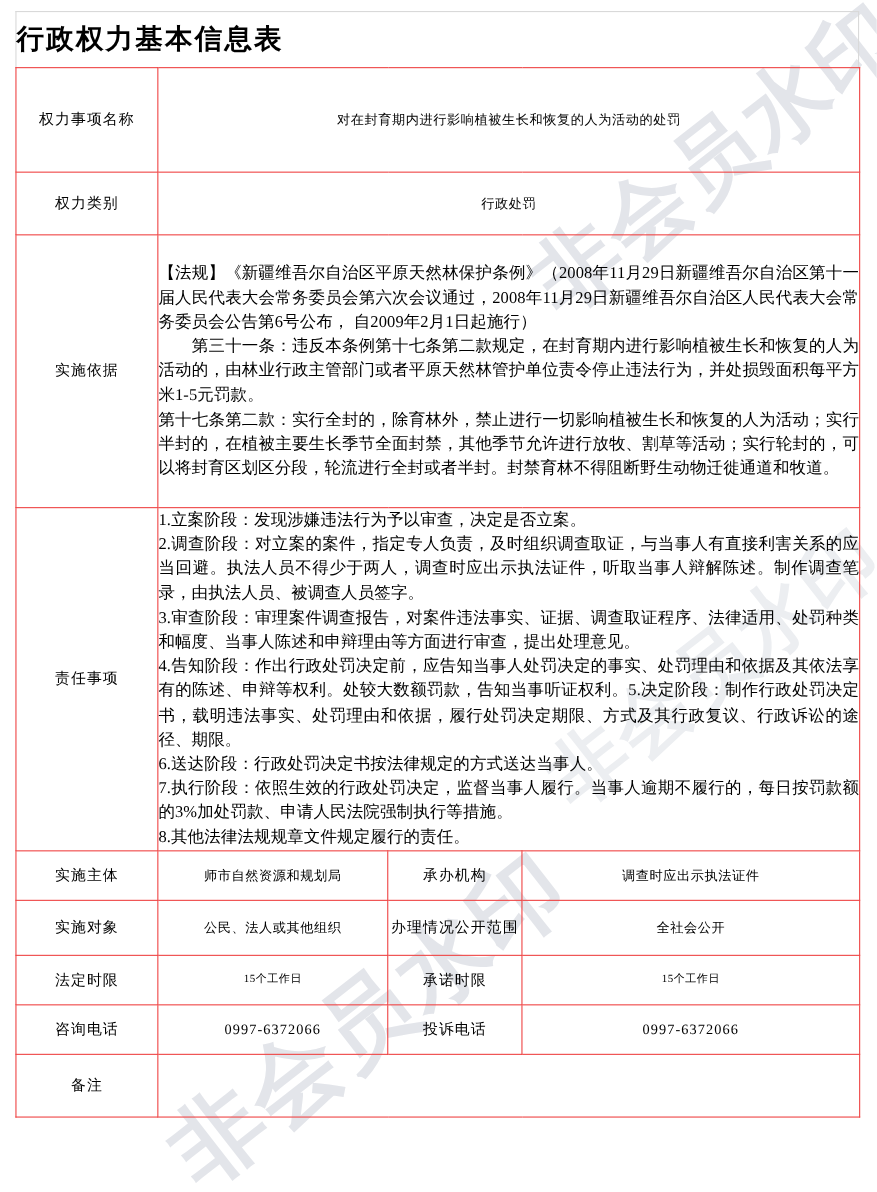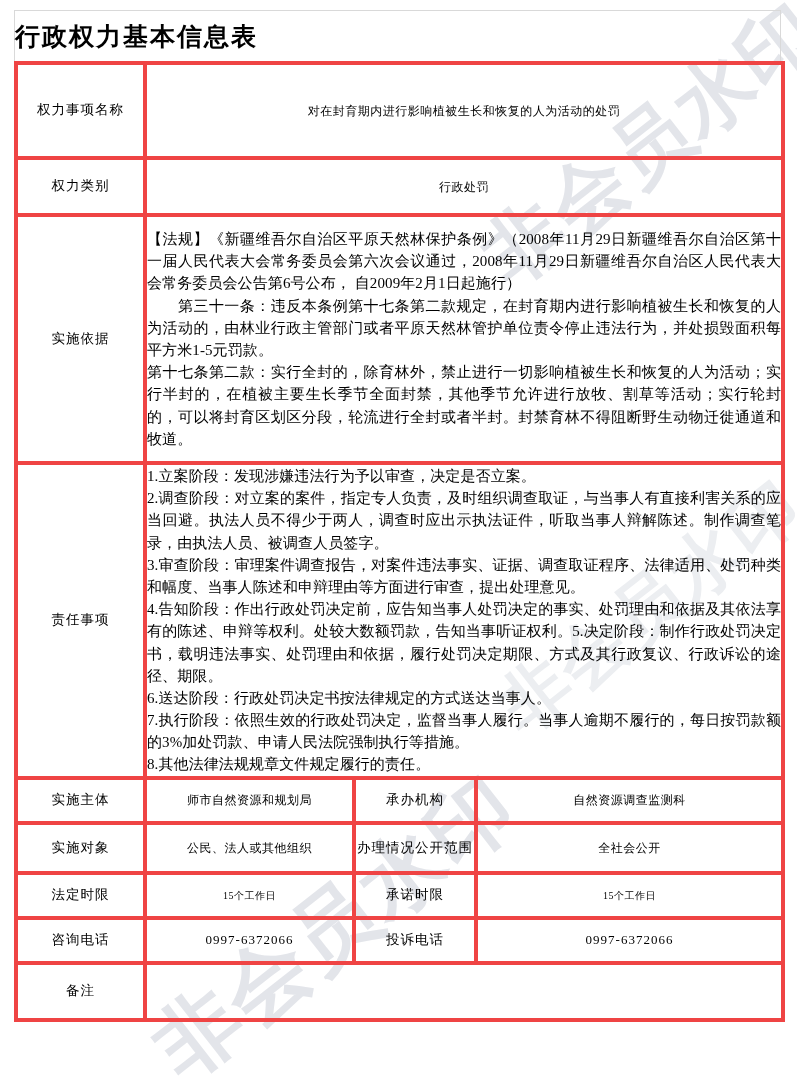--- a/index.html
+++ b/index.html
@@ -89,21 +89,21 @@
     position: absolute;
     left: 14px;
     top: 61px;
     width: 767px;
     border-collapse: collapse;
     table-layout: fixed;
     z-index: 10;
     background: transparent;
   }
   #main-table td {
-    border: 4px solid #ef4444;
+    border: 1px solid #ef4444;
     vertical-align: middle;
     background: transparent;
     padding: 0;
   }
 
   .lbl {
     text-align: center;
     font-size: 13.5px;
     letter-spacing: 1px;
     padding: 4px 2px;
@@ -195,21 +195,21 @@
 4.告知阶段：作出行政处罚决定前，应告知当事人处罚决定的事实、处罚理由和依据及其依法享有的陈述、申辩等权利。处较大数额罚款，告知当事听证权利。5.决定阶段：制作行政处罚决定书，载明违法事实、处罚理由和依据，履行处罚决定期限、方式及其行政复议、行政诉讼的途径、期限。
 6.送达阶段：行政处罚决定书按法律规定的方式送达当事人。
 7.执行阶段：依照生效的行政处罚决定，监督当事人履行。当事人逾期不履行的，每日按罚款额的3%加处罚款、申请人民法院强制执行等措施。
 8.其他法律法规规章文件规定履行的责任。</td>
       </tr>
 
       <tr class="h-row">
         <td class="lbl">实施主体</td>
         <td class="val-center">师市自然资源和规划局</td>
         <td class="lbl">承办机构</td>
-        <td class="val-center">自然资源调查监测科</td>
+        <td class="val-center">调查时应出示执法证件</td>
       </tr>
 
       <tr class="h-row2">
         <td class="lbl">实施对象</td>
         <td class="val-center">公民、法人或其他组织</td>
         <td class="lbl">办理情况公开范围</td>
         <td class="val-center">全社会公开</td>
       </tr>
 
 

